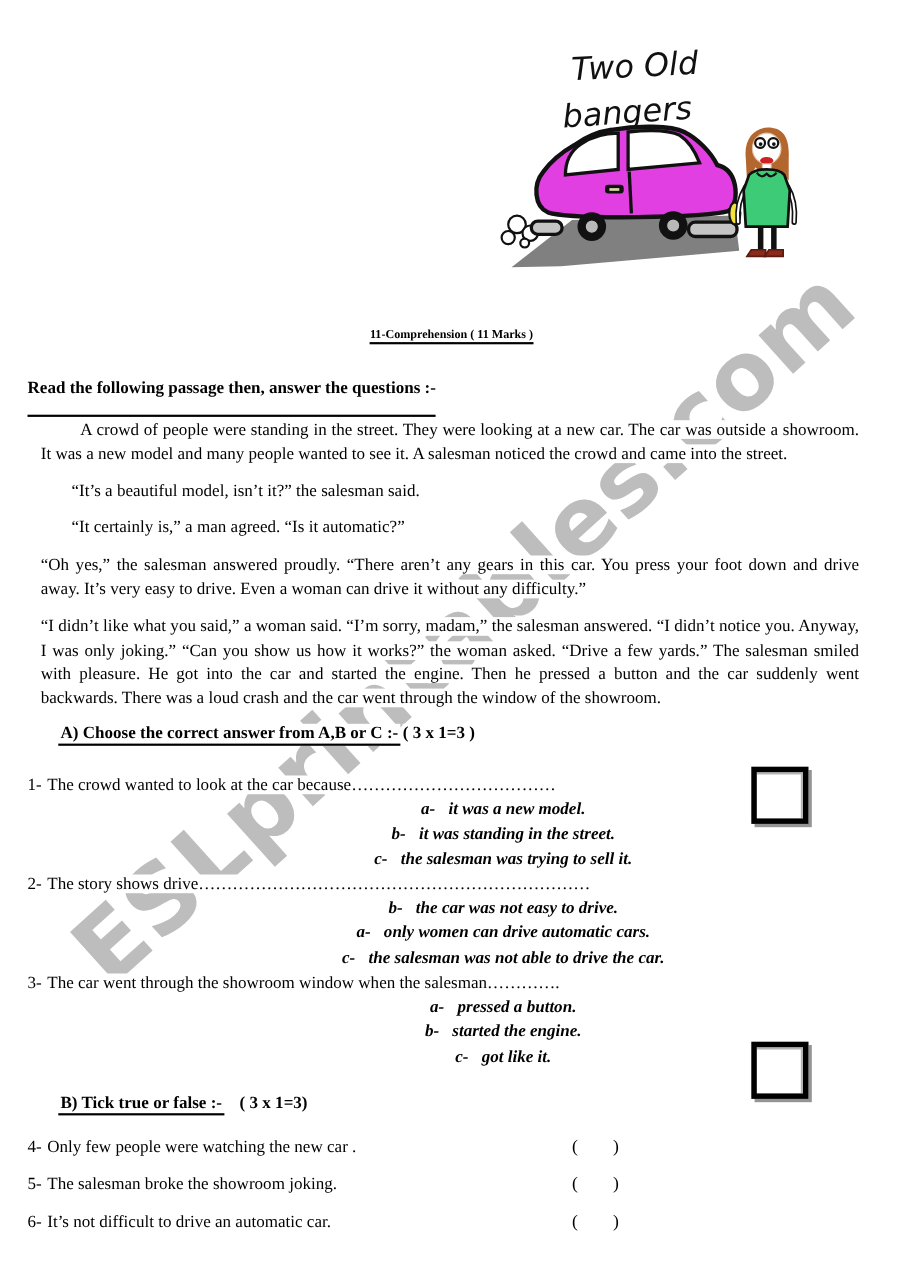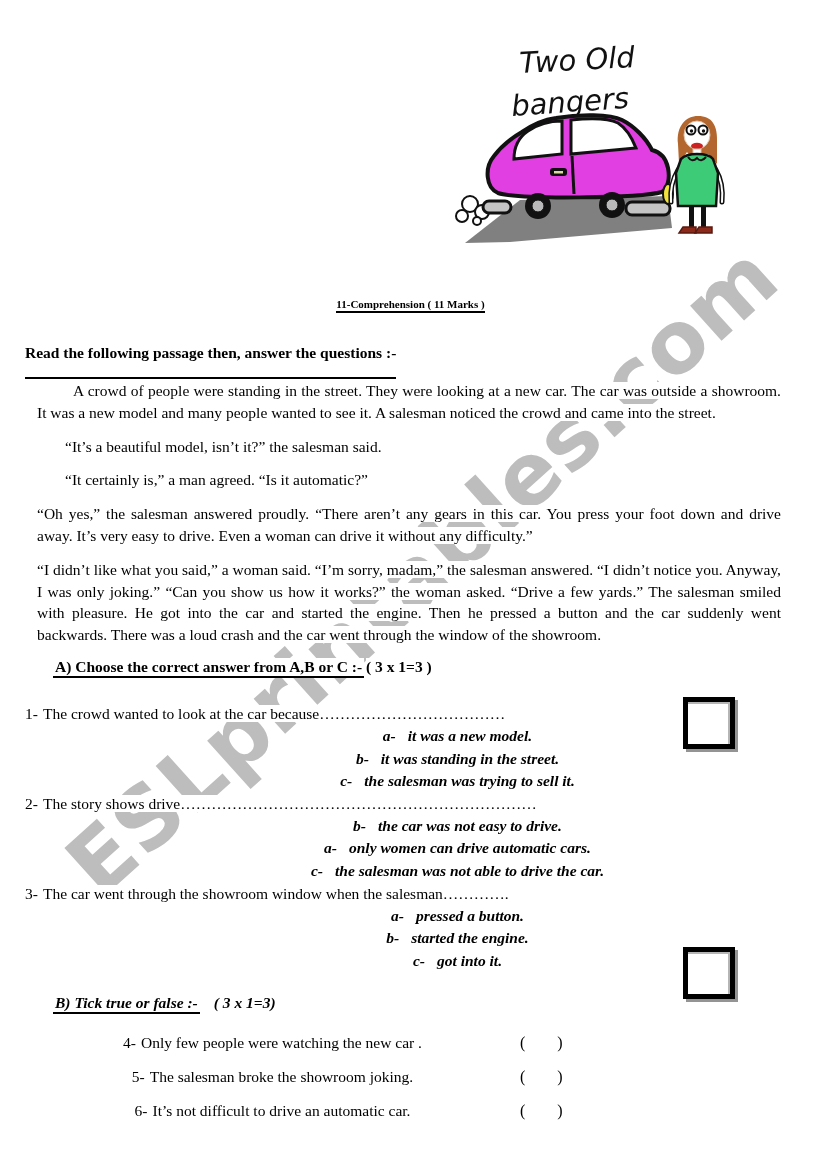--- a/index.html
+++ b/index.html
@@ -36,24 +36,24 @@
   #qa { top:656px; left:25px; width:770px; font-size:15.5px; }
   .sec-head { font-weight:bold; line-height:22px;margin-left:28px; }
   .sec-head .u { border-bottom:2px solid #000; padding:0 2px 1px 2px; }
   .sec-head .marks { margin-left:2px; }
   .q-line { line-height:22px; margin-top:0; }
   .q-line.first { margin-top:25px; }
   .q-num { margin-right:5px; }
   .opts { padding-left:95px;text-align:center; }
   .opt { line-height:22.6px; font-weight:bold; font-style:italic; }
   .opt .letter { margin-right:12px; }
-  #headingB { margin-top:20px;font-style:italic; }
+  #headingB { margin-top:20px; }
   #headingB .marks { margin-left:14px; }
   .tf-row { display:flex; height:34px; align-items:flex-end; }
-  .tf-rows { margin-top:5px;text-align:center; }
+  .tf-rows { margin-top:5px; }
   .tf-q { width:495px; line-height:20px; }
   .tf-brackets { white-space:pre; line-height:20px; font-size:16px; }
   
   .answer-box {
     position:absolute; z-index:3; width:42px; height:42px;
     border:5px solid #000; background:#fff;
     box-shadow:3px 3px 0 #949494, inset -2px 2px 0 #b5b5b5;
   }
   #answer-box-1 { left:683px; top:697px; }
   #answer-box-2 { left:683px; top:947px; }
@@ -160,21 +160,21 @@
     <div class="opt"><span class="wbg"><span class="letter">a-</span><span>only women can drive automatic cars.</span></span></div>
     <div class="opt"><span class="wbg"><span class="letter">c-</span><span>the salesman was not able to drive the car.</span></span></div>
   </div>
 
   <div class="q-line">
     <span class="wbg"><span class="q-num">3-</span><span>The car went through the showroom window when the salesman………….</span></span>
   </div>
   <div class="opts">
     <div class="opt"><span class="wbg"><span class="letter">a-</span><span>pressed a button.</span></span></div>
     <div class="opt"><span class="wbg"><span class="letter">b-</span><span>started the engine.</span></span></div>
-    <div class="opt"><span class="wbg"><span class="letter">c-</span><span>got into it.</span></span></div>
+    <div class="opt"><span class="wbg"><span class="letter">c-</span><span>got like it.</span></span></div>
   </div>
 
   <div class="sec-head" id="headingB">
     <span class="u wbg">B) Tick true or false :-</span><span class="marks wbg">( 3 x 1=3)</span>
   </div>
 
   <div class="tf-rows">
     <div class="tf-row">
       <div class="tf-q"><span class="wbg"><span class="q-num">4-</span><span>Only few people were watching the new car .</span></span></div>
       <span class="tf-brackets wbg">(        )</span>

